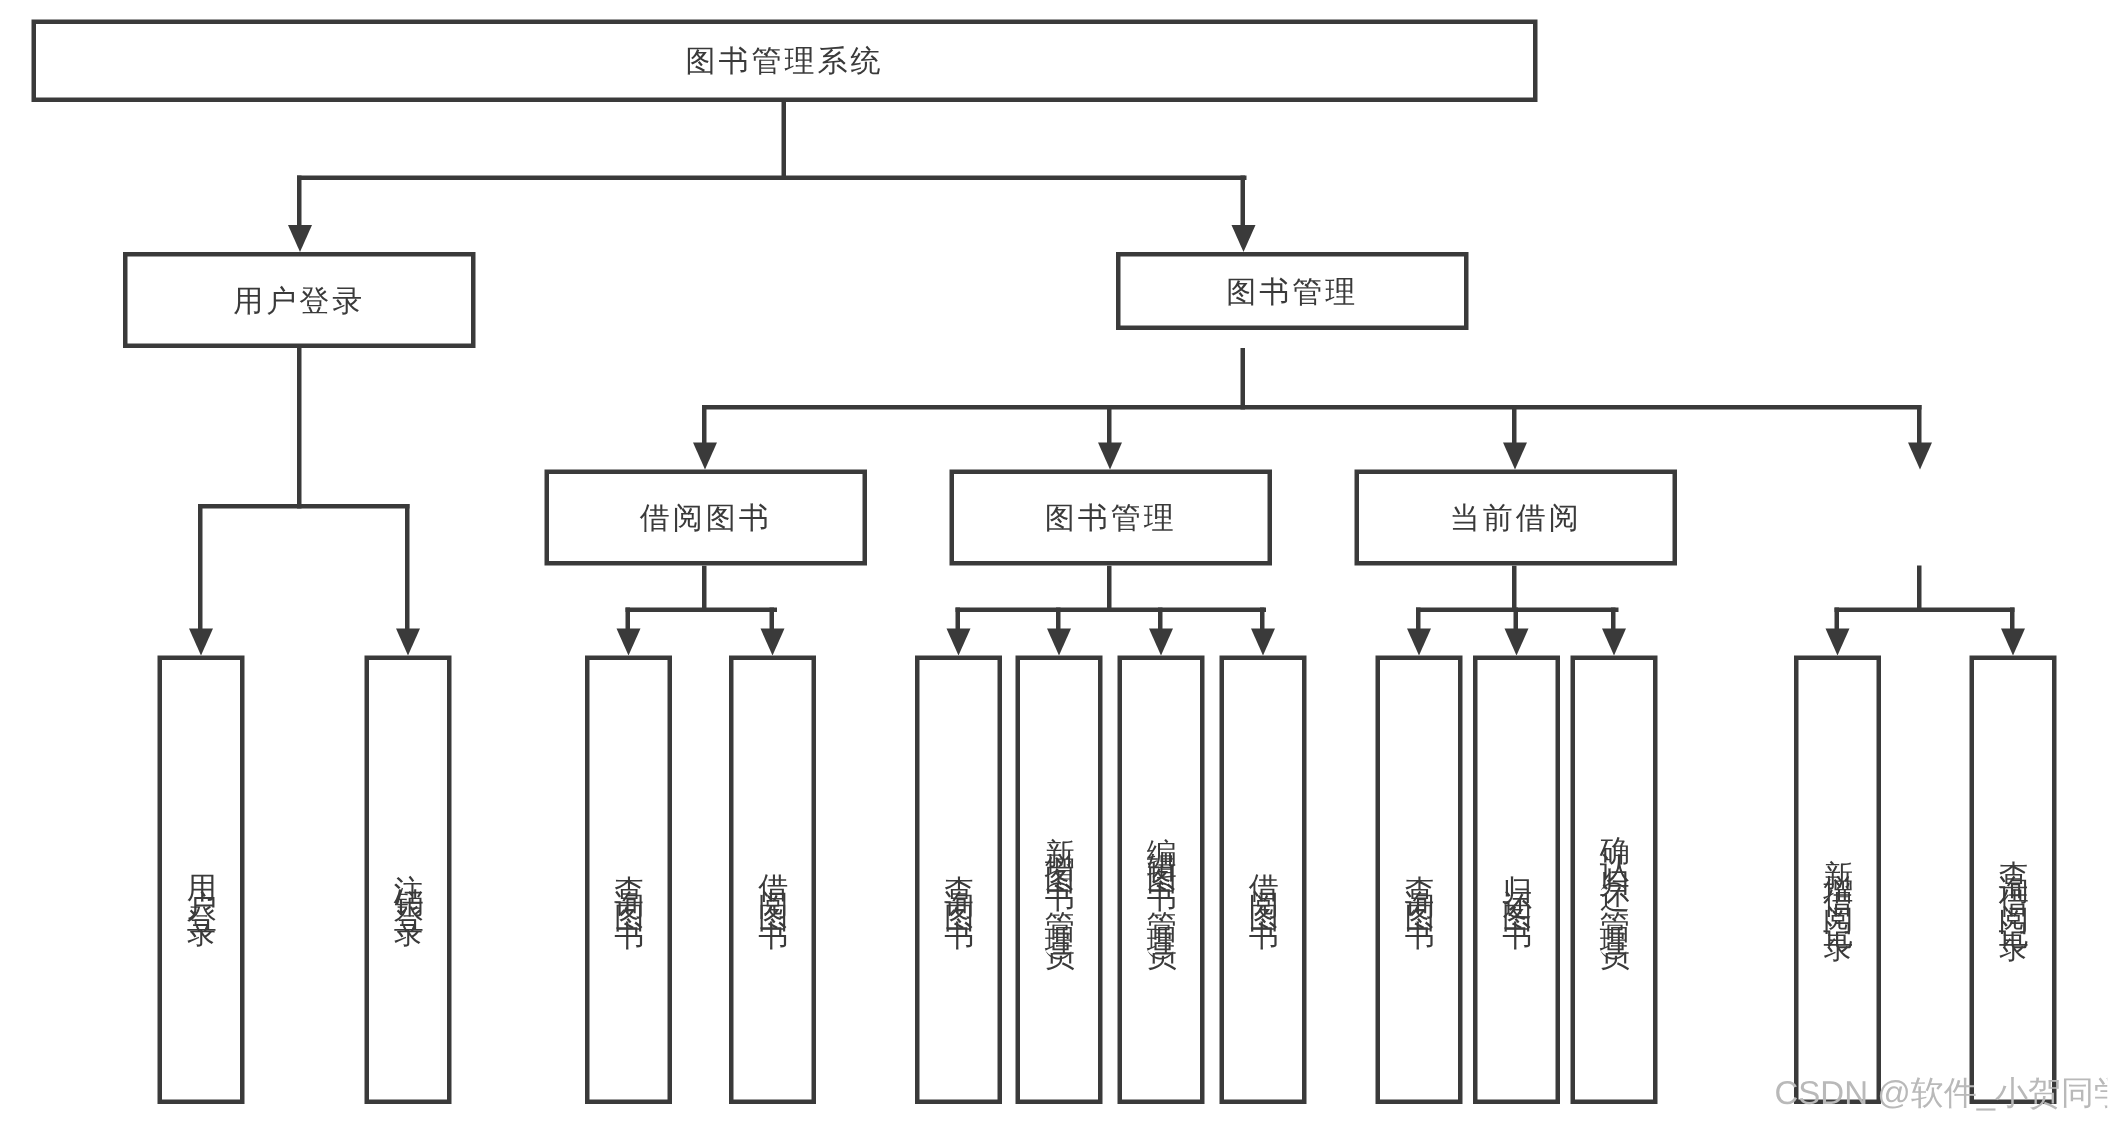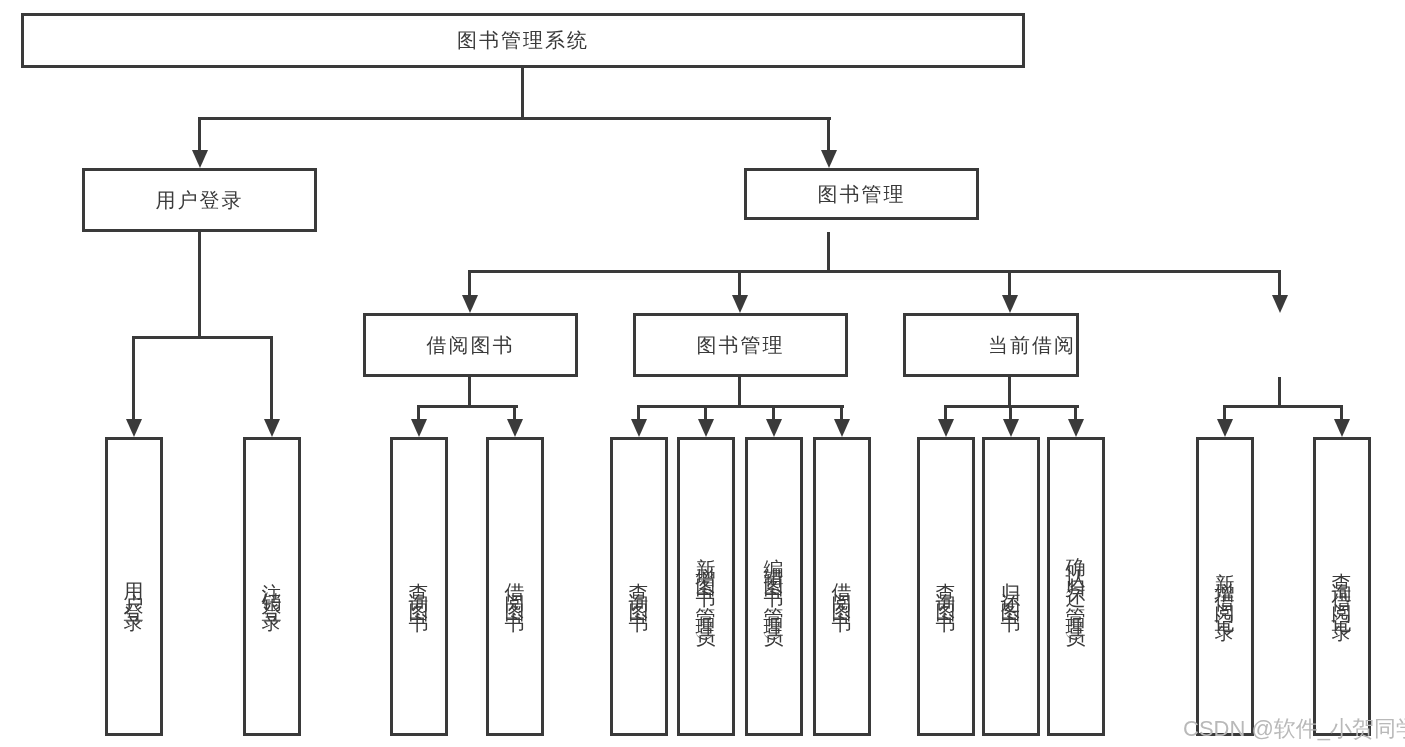--- a/index.html
+++ b/index.html
@@ -137,21 +137,21 @@
   <div class="node" style="left:712px; top:168px; width:235px; height:52px;margin-left:32px;">
     <span class="lbl">图书管理</span>
   </div>
 
   <div class="node" style="left:363px; top:313px; width:215px; height:64px;">
     <span class="lbl">借阅图书</span>
   </div>
   <div class="node" style="left:633px; top:313px; width:215px; height:64px;">
     <span class="lbl">图书管理</span>
   </div>
-  <div class="node" style="left:903px; top:313px; width:176px; height:64px;justify-content:flex-end;">
+  <div class="node" style="left:903px; top:313px; width:215px; height:64px;">
     <span class="lbl">当前借阅</span>
   </div>
 
   <div class="node leaf" style="left:105px;">
     <span class="vtext">用户登录</span>
   </div>
   <div class="node leaf" style="left:243px;">
     <span class="vtext">注销登录</span>
   </div>
 

